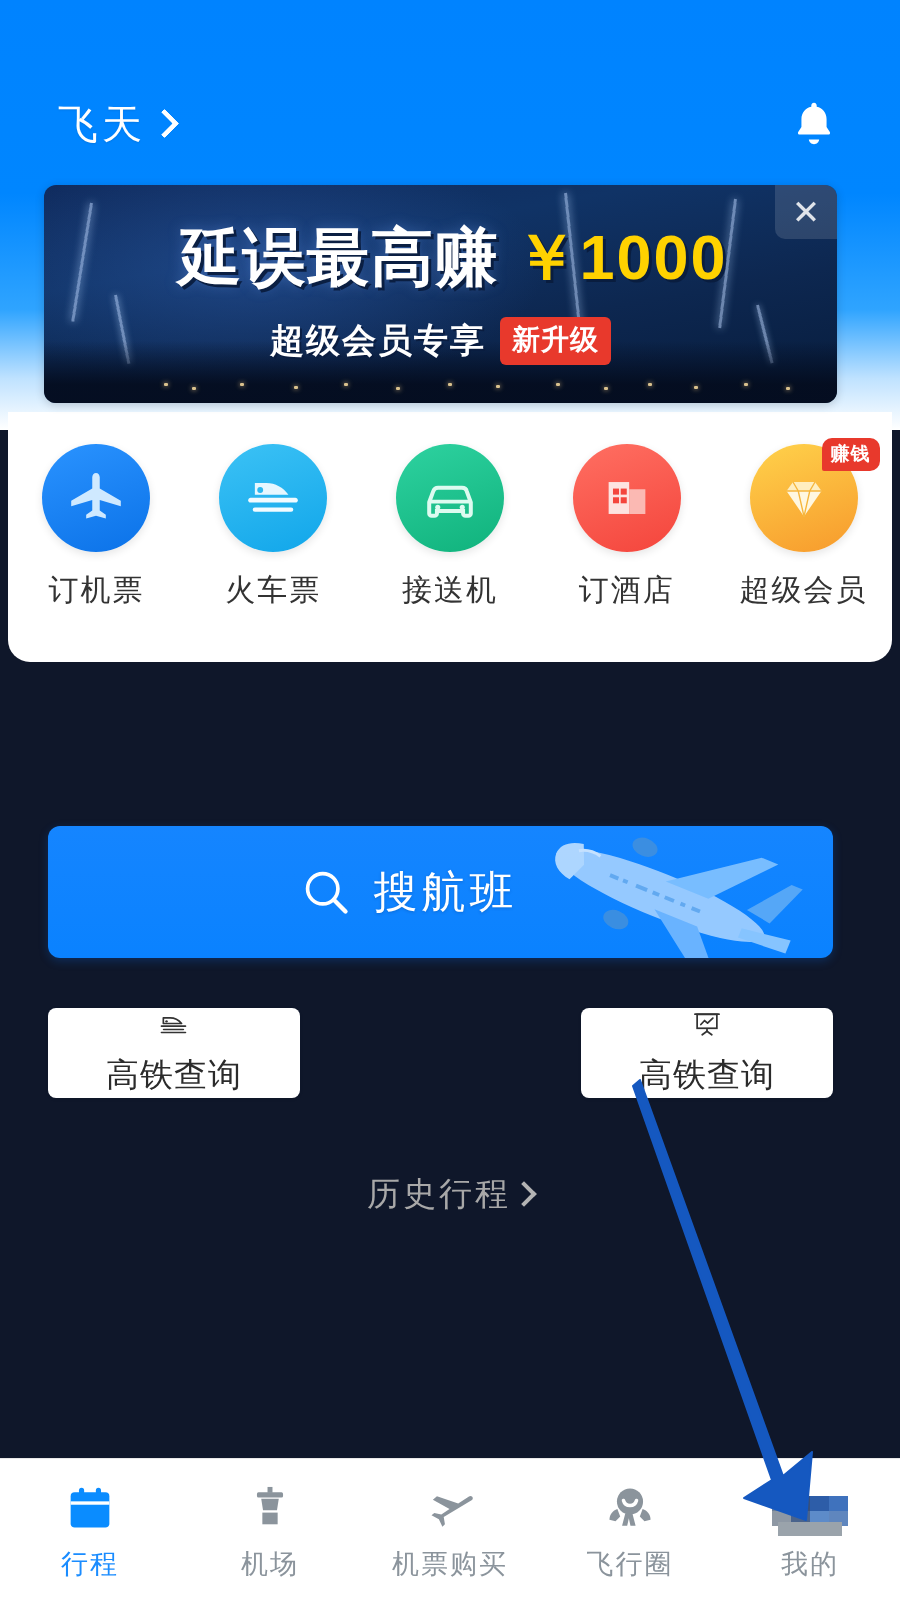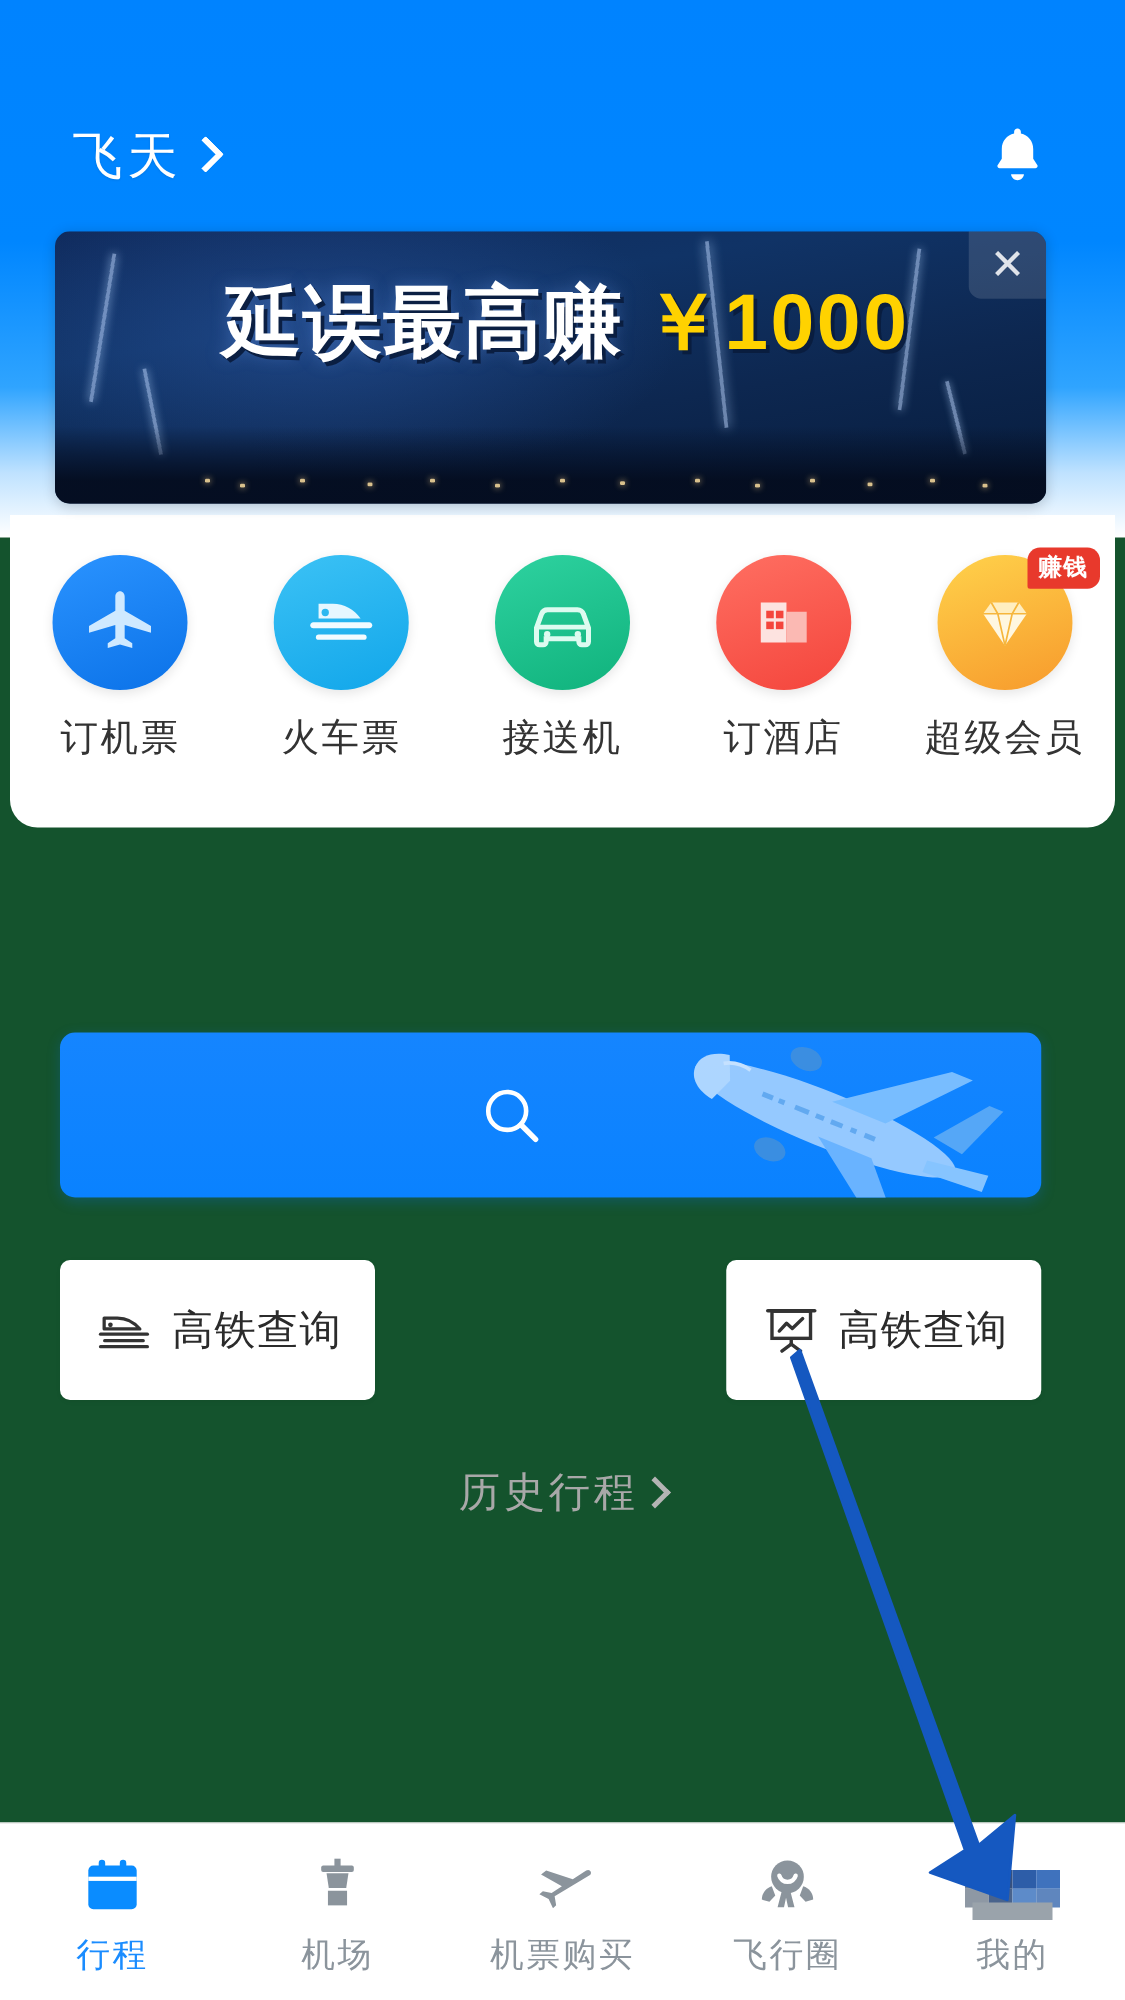--- a/index.html
+++ b/index.html
@@ -5,21 +5,21 @@
   * { margin:0; padding:0; box-sizing:border-box; }
   html,body { width:900px; height:1600px; }
   body {
     font-family:"Liberation Sans","DejaVu Sans",sans-serif;
     background:#f2f2f2;
     position:relative;
     overflow:hidden;
   }
 
   
-  #app { position:relative; width:900px; height:1600px; overflow:hidden; background:#14532d; }
+  #app { position:relative; width:900px; height:1600px; overflow:hidden; background:#0f172a; }
 
   .blue-bg {
     position:absolute; left:0; top:0; width:900px; height:430px;
     background:linear-gradient(180deg,#0083ff 0%,#0086ff 45%,#2fa4ff 72%,#bfe2ff 88%,#ffffff 100%);
     z-index:0;
   }
 
   
   .header {
     position:absolute; left:0; top:78px; width:900px; height:92px;
@@ -130,23 +130,24 @@
   .search-inner { display:flex; align-items:center; gap:22px; z-index:2; transform:translateX(-32px); }
   .search-text { color:#ffffff; font-size:44px; letter-spacing:4px; text-shadow:0 1px 3px rgba(0,40,100,.25); }
   .plane-art { position:absolute; right:-6px; top:-10px; width:330px; height:170px; z-index:1; opacity:.95; }
 
   
   .shortcut-row {
     position:absolute; left:48px; top:1008px; width:785px; height:112px;
     display:flex; justify-content:space-between; z-index:4;
   }
   .shortcut {
-    width:252px; height:112px; background:#ffffff; border-radius:8px;
+    width:252px; height:90px; background:#ffffff; border-radius:8px;
     display:flex; align-items:center; justify-content:center; gap:13px;
     box-shadow:0 1px 4px rgba(0,0,0,.05);
+    flex-direction:column;
   }
   .shortcut-label { font-size:33px; color:#2b2b2b; letter-spacing:1px; }
 
   
   .history {
     position:absolute; left:0; top:1172px; width:900px; z-index:4;
     display:flex; align-items:center; justify-content:center; gap:4px;
   }
   .history-text { color:#a8a8a8; font-size:33px; letter-spacing:3px; }
   .history-chevron { width:18px; height:28px; position:relative; }
@@ -217,20 +218,24 @@
       <i style="left:404px;"></i>
         <i style="left:452px;top:2px;"></i>
         <i style="left:512px;"></i>
       <i style="left:560px;top:4px;"></i>
         <i style="left:604px;"></i>
         <i style="left:650px;top:3px;"></i>
       <i style="left:700px;"></i>
         <i style="left:742px;top:4px;"></i>
     </div>
 
+    <div class="banner-sub">
+      <span class="banner-sub-text">超级会员专享</span>
+      <span class="banner-badge">新升级</span>
+    </div>
 
     <div class="banner-close">
       <span>✕</span>
     </div>
   </div>
 
   <div class="grid-card">
 
     <div class="grid-item">
       <div class="grid-circle" style="background:linear-gradient(160deg,#2a93ff,#0b72e8);">
@@ -314,20 +319,21 @@
             <rect x="172" y="83" width="5" height="4"></rect>
           <rect x="184" y="83" width="9" height="4"></rect>
         </g>
       </g>
     </svg>
     <div class="search-inner">
       <svg width="52" height="52" viewBox="0 0 24 24">
         <circle cx="10.5" cy="10.5" r="7" fill="none" stroke="#ffffff" stroke-width="1.7"></circle>
         <line x1="15.6" y1="15.6" x2="21" y2="21" stroke="#ffffff" stroke-width="2" stroke-linecap="round"></line>
       </svg>
+      <span class="search-text">搜航班</span>
     </div>
   </div>
 
   <div class="shortcut-row">
 
     <div class="shortcut">
       <svg width="50" height="50" viewBox="0 0 24 24">
         <path d="M4 7.4h5.1c3.4 0 6.4 1.6 8.6 4.2H4z" fill="none" stroke="#333" stroke-width="1.25" stroke-linejoin="round"></path>
         <line x1="2.6" y1="13.6" x2="20.6" y2="13.6" stroke="#333" stroke-width="1.25" stroke-linecap="round"></line>
         <line x1="4.2" y1="16.1" x2="19" y2="16.1" stroke="#333" stroke-width="1.25" stroke-linecap="round"></line>

